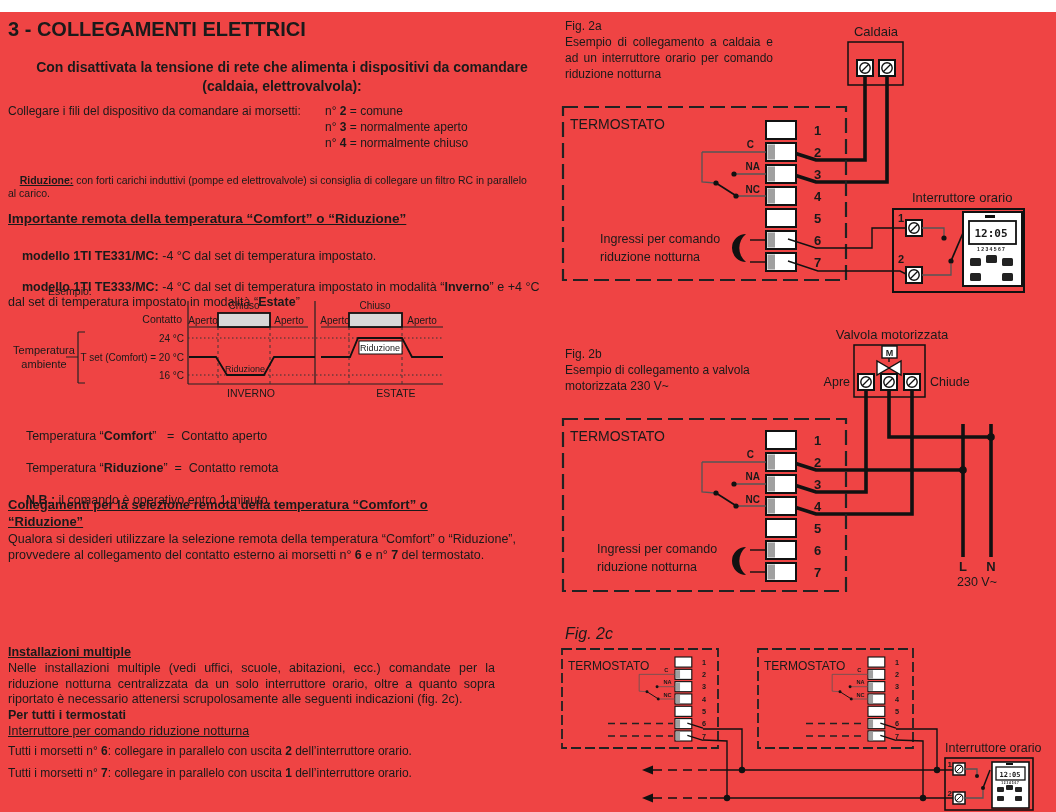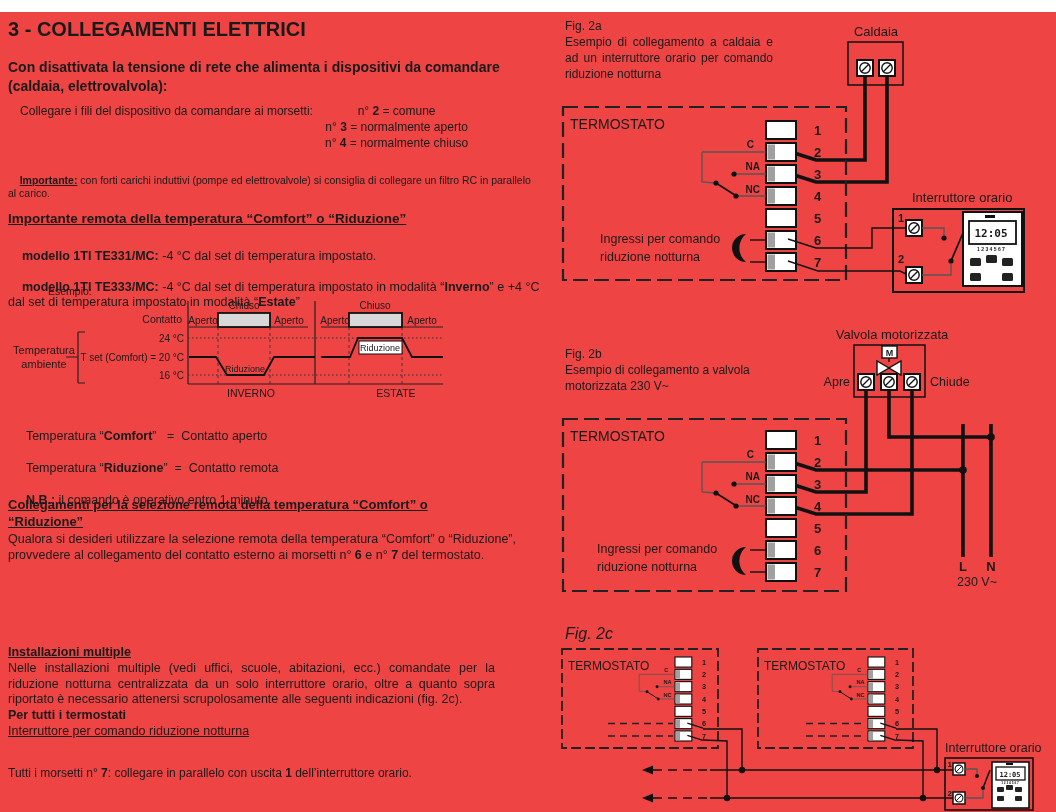--- a/index.html
+++ b/index.html
@@ -20,33 +20,33 @@
   .boxdash{fill:none;stroke:#222;stroke-width:2.2;stroke-dasharray:15 6;}
   .boxdash2{fill:none;stroke:#222;stroke-width:1.8;stroke-dasharray:10 4;}
 </style>
 </head>
 <body>
 
 <div id="page">
 
   <div class="abs b" style="left:8px;top:6px;font-size:20px;">3 - COLLEGAMENTI ELETTRICI</div>
 
-  <div class="abs b" style="left:8px;top:46px;width:548px;font-size:14px;line-height:19px;">Con disattivata la tensione di rete che alimenta i dispositivi da comandare (caldaia, elettrovalvola):</div>
-
-  <div class="abs" style="left:8px;top:91px;font-size:12px;line-height:16px;display:flex;text-align:center;">
+  <div class="abs b" style="left:8px;top:46px;width:548px;font-size:14px;line-height:19px;text-align:center;">Con disattivata la tensione di rete che alimenta i dispositivi da comandare (caldaia, elettrovalvola):</div>
+
+  <div class="abs" style="left:8px;top:91px;font-size:12px;line-height:16px;display:flex;">
     <div style="width:317px;">Collegare i fili del dispositivo da comandare ai morsetti:</div>
     <div>
       <div><span>n° </span><span class="b">2</span><span> = comune</span></div>
       <div><span>n° </span><span class="b">3</span><span> = normalmente aperto</span></div>
       <div><span>n° </span><span class="b">4</span><span> = normalmente chiuso</span></div>
     </div>
   </div>
 
   <div class="abs pre" style="left:8px;top:149px;width:525px;font-size:10.5px;line-height:13px;">
-    <span class="b u">Importante:</span><span> con forti carichi induttivi (pompe ed elettrovalvole) si consiglia di collegare un filtro RC in parallelo al carico.</span>
+    <span class="b u">Riduzione:</span><span> con forti carichi induttivi (pompe ed elettrovalvole) si consiglia di collegare un filtro RC in parallelo al carico.</span>
   </div>
 
   <div class="abs" style="left:8px;top:199px;font-size:13.5px;">
     <span class="b u">Importante remota della temperatura “Comfort” o “Riduzione”</span>
   </div>
 
   <div class="abs pre" style="left:8px;top:221px;width:544px;font-size:12.5px;line-height:15.5px;">
     <span class="b">modello 1TI TE331/MC:</span><span> -4 °C dal set di temperatura impostato.</span><br>
     <span class="b">modello 1TI TE333/MC:</span><span> -4 °C dal set di temperatura impostato in modalità “</span><span class="b">Inverno</span><span>” e +4 °C dal set di temperatura impostato in modalità “</span><span class="b">Estate</span><span>”</span>
   </div>
@@ -112,20 +112,23 @@
   <div class="abs j" style="left:8px;top:520px;width:508px;font-size:12.5px;line-height:15.5px;">
     <span>Qualora si desideri utilizzare la selezione remota della temperatura “Comfort” o “Riduzione”, provvedere al collegamento del contatto esterno ai morsetti n° </span><span class="b">6</span><span> e n° </span><span class="b">7</span><span> del termostato.</span>
   </div>
 
   <div class="abs" style="left:8px;top:633px;font-size:12.5px;">
     <span class="b u">Installazioni multiple</span>
   </div>
   <div class="abs j" style="left:8px;top:649px;width:487px;font-size:12.5px;line-height:15.5px;">Nelle installazioni multiple (vedi uffici, scuole, abitazioni, ecc.) comandate per la riduzione notturna centralizzata da un solo interruttore orario, oltre a quanto sopra riportato è necessario attenersi scrupolosamente alle seguenti indicazioni (fig. 2c).</div>
   <div class="abs b" style="left:8px;top:696px;font-size:12.5px;">Per tutti i termostati</div>
   <div class="abs u" style="left:8px;top:712px;font-size:12.5px;">Interruttore per comando riduzione notturna</div>
+  <div class="abs" style="left:8px;top:732px;font-size:12px;">
+    <span>Tutti i morsetti n° </span><span class="b">6</span><span>: collegare in parallelo con uscita </span><span class="b">2</span><span> dell’interruttore orario.</span>
+  </div>
   <div class="abs" style="left:8px;top:754px;font-size:12px;">
     <span>Tutti i morsetti n° </span><span class="b">7</span><span>: collegare in parallelo con uscita </span><span class="b">1</span><span> dell’interruttore orario.</span>
   </div>
 
   <svg style="left:560px;top:0;" width="496" height="300" viewBox="0 0 496 300">
     <defs>
       <g id="screw">
         <rect x="0" y="0" width="16" height="16" fill="#fff" stroke="#111" stroke-width="2"></rect>
         <circle cx="8" cy="8" r="5.2" fill="none" stroke="#111" stroke-width="1.4"></circle>
         <line x1="4" y1="12" x2="12" y2="4" stroke="#111" stroke-width="1.2"></line>

